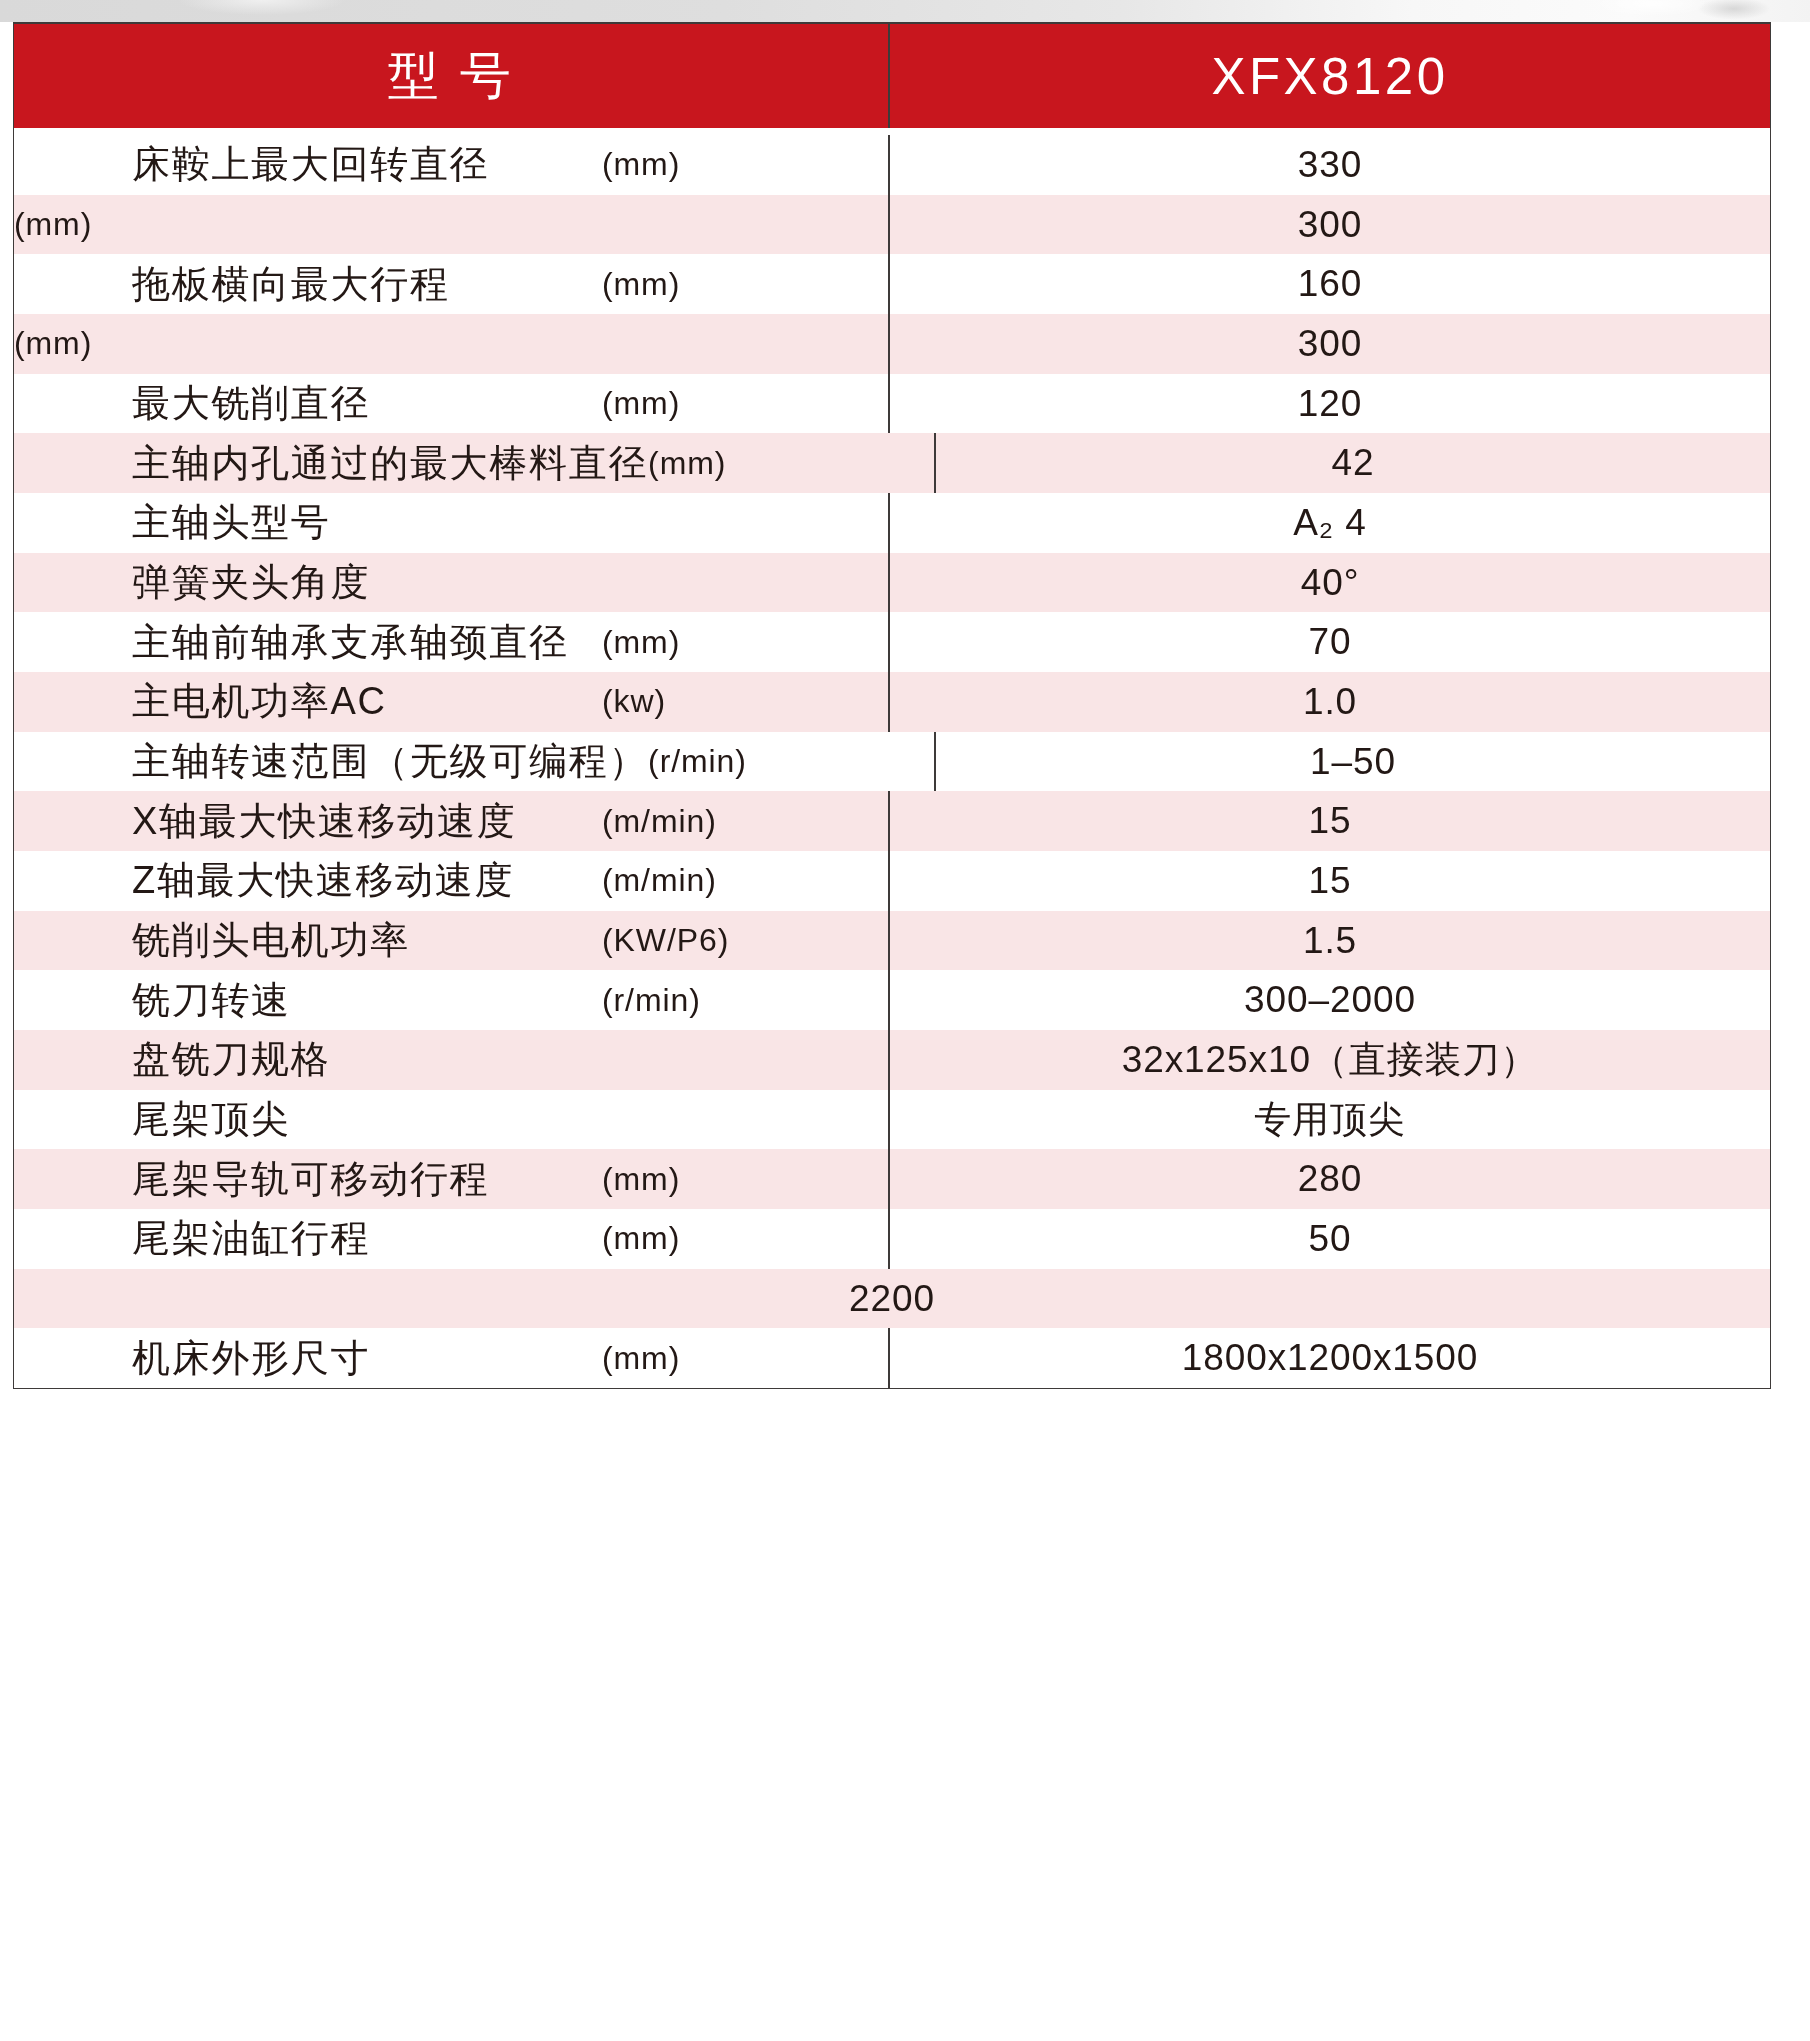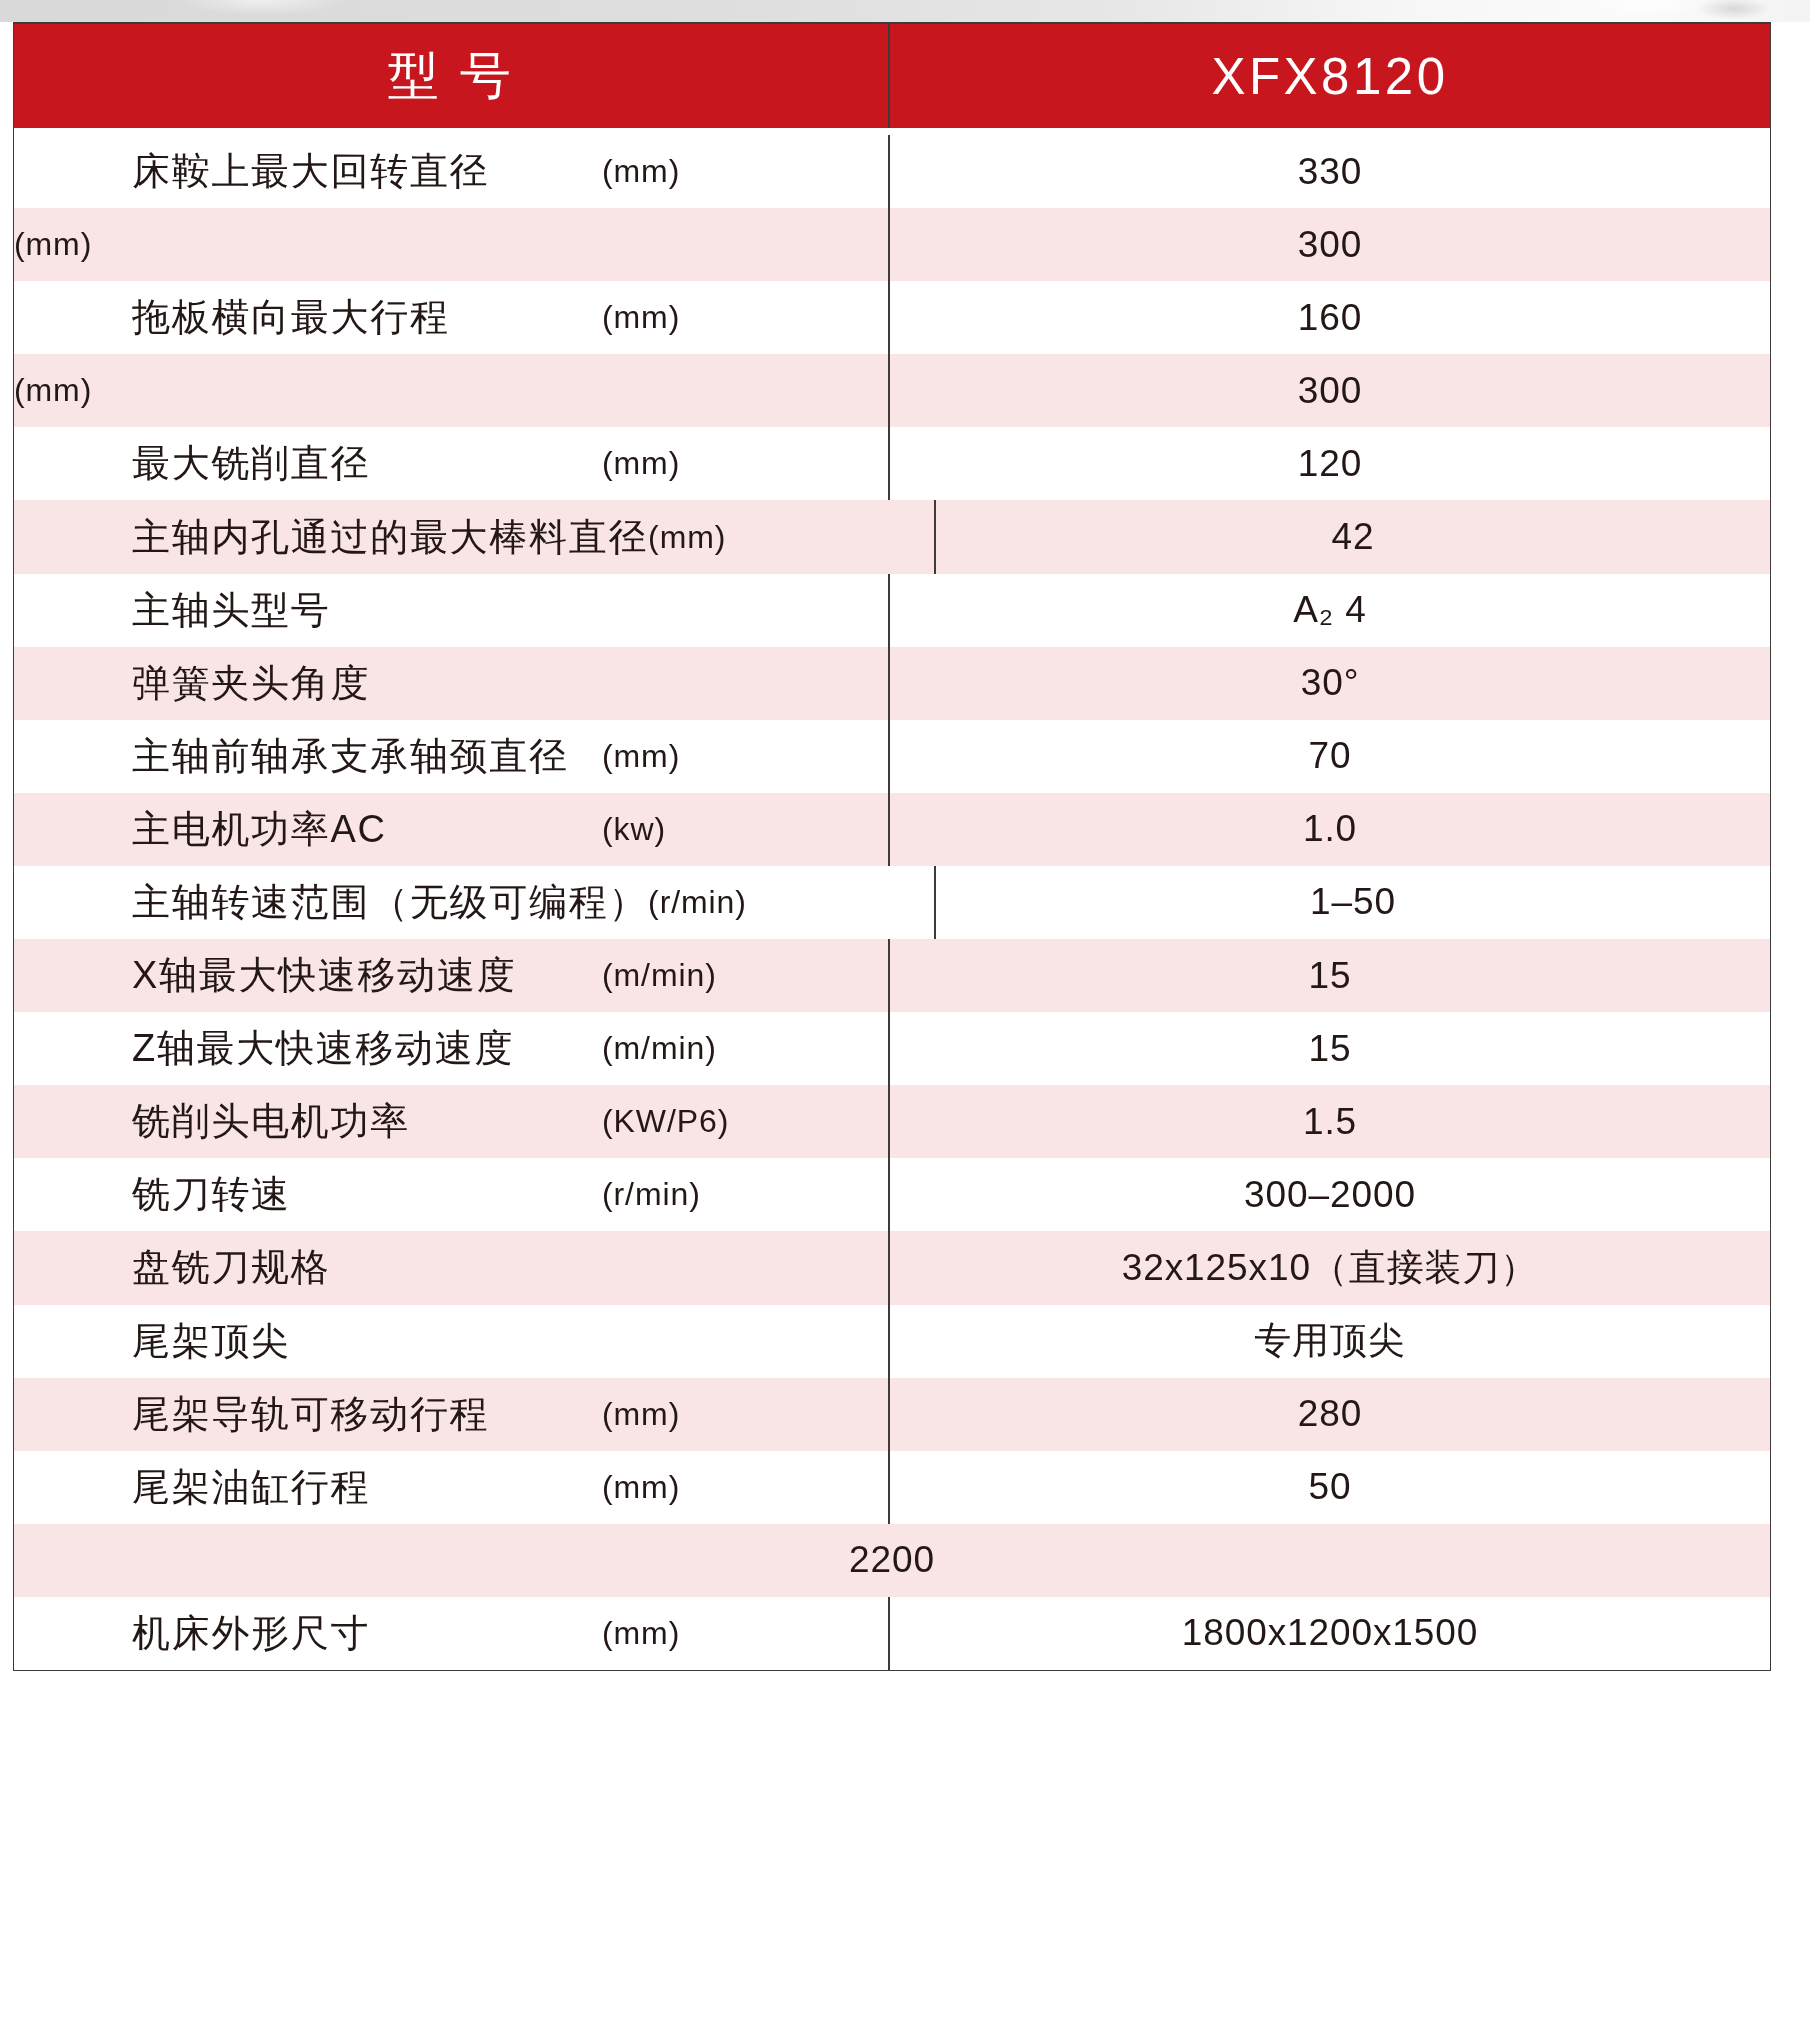--- a/index.html
+++ b/index.html
@@ -19,21 +19,21 @@
     width:1811px;height:22px;
     background:
       radial-gradient(52px 15.7px at 1734px 8.7px, rgba(190,190,190,.55), rgba(190,190,190,0) 70%),
       radial-gradient(79px 17.5px at 1651px 3.5px, rgba(255,255,255,.9), rgba(255,255,255,0) 75%),
       radial-gradient(105px 19px at 262px 0px, rgba(245,245,245,.8), rgba(245,245,245,0) 80%),
       linear-gradient(90deg,#d9d9d9 0%,#dedede 40%,#e7e7e7 62%,#f7f7f7 78%,#fbfbfb 90%,#f3f3f3 100%);
   }
   .spec-table{
     position:absolute;
     left:13px;top:22px;
-    width:1758px;height:1649px;
+    width:1758px;height:1367px;
     box-sizing:border-box;
     border:1.7px solid var(--border,#3E3A39);
     border-top-width:2.6px;
     background:#ffffff;
     display:flex;
     flex-direction:column;
   }
   .thead{
     height:104px;
     flex:0 0 104px;
@@ -175,21 +175,21 @@
           <div class="cell-right">
             <span class="spec-value">A₂ 4</span>
           </div>
         </div>
         <div class="row alt">
           <div class="cell-left">
             <span class="spec-label">弹簧夹头角度</span>
             <span class="spec-unit"></span>
           </div>
           <div class="cell-right">
-            <span class="spec-value">30°</span>
+            <span class="spec-value">40°</span>
           </div>
         </div>
         <div class="row">
           <div class="cell-left">
             <span class="spec-label">主轴前轴承支承轴颈直径</span>
             <span class="spec-unit">(mm)</span>
           </div>
           <div class="cell-right">
             <span class="spec-value">70</span>
           </div>

